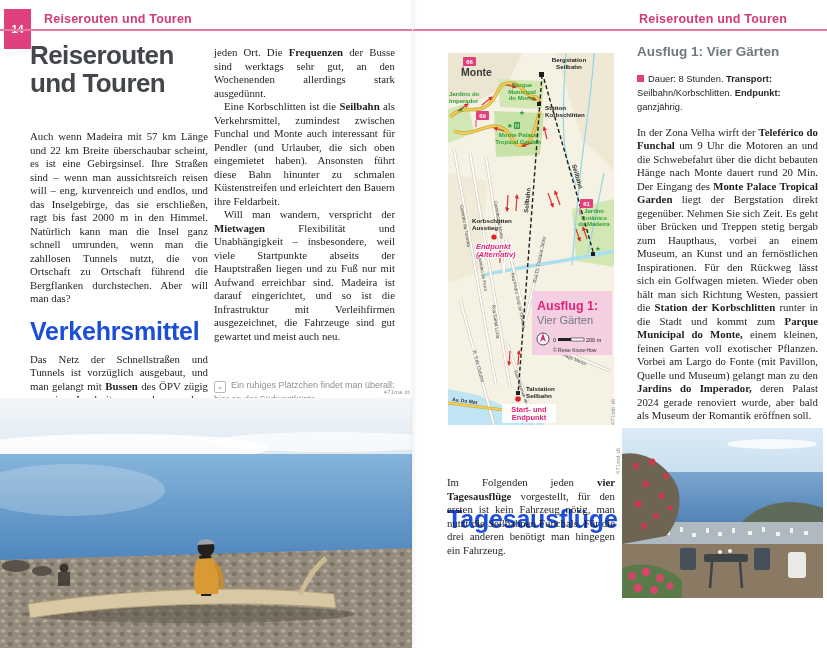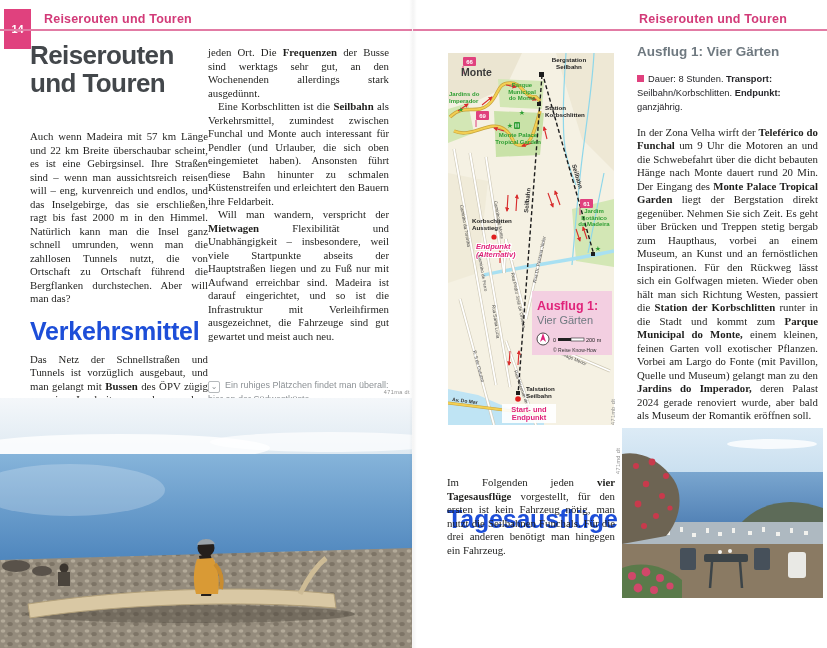--- a/index.html
+++ b/index.html
@@ -42,21 +42,21 @@
   <div class="abs hrule" style="left:0;top:29px;width:412px;"></div>
 
   <h1 class="abs page-title" style="left:30px;top:42px;width:182px;">Reiserouten und Touren</h1>
 
   <div class="abs" style="left:30px;top:130px;width:178px;">
     <p class="body-text"><span>Auch wenn Madeira mit 57 km Länge und 22 km Breite überschaubar scheint, es ist eine Gebirgsinsel. Ihre Straßen sind – wenn man aussichtsreich reisen will – eng, kurvenreich und endlos, und das Inselgebirge, das sie erschließen, ragt bis fast 2000 m in den Himmel. Natürlich kann man die Insel ganz schnell umrunden, wenn man die zahllosen Tunnels nutzt, die von Ortschaft zu Ortschaft führend die Bergflanken durchstechen. Aber will man das?</span></p>
     <h2 class="sec-h" style="margin-top:11px;">Verkehrsmittel</h2>
     <p class="body-text" style="margin-top:7px;"><span>Das Netz der Schnellstraßen und Tunnels ist vorzüglich ausgebaut, und man gelangt mit </span><span class="b">Bussen</span><span> des ÖPV zügig von einer Inselseite zur anderen und an fast</span></p>
   </div>
 
-  <div class="abs" style="left:208px;top:46px;width:181px;">
+  <div class="abs" style="left:214px;top:46px;width:181px;">
     <p class="body-text"><span>jeden Ort. Die </span><span class="b">Frequenzen</span><span> der Busse sind werktags sehr gut, an den Wochenenden allerdings stark ausgedünnt.</span></p>
     <p class="body-text indent"><span>Eine Korbschlitten ist die </span><span class="b">Seilbahn</span><span> als Verkehrsmittel, zumindest zwischen Funchal und Monte auch interessant für Pendler (und Urlauber, die sich oben eingemietet haben). Ansonsten führt diese Bahn hinunter zu schmalen Küstenstreifen und erleichtert den Bauern ihre Feldarbeit.</span></p>
     <p class="body-text indent"><span>Will man wandern, verspricht der </span><span class="b">Mietwagen</span><span> Flexibilität und Unabhängigkeit – insbesondere, weil viele Startpunkte abseits der Hauptstraßen liegen und zu Fuß nur mit Aufwand erreichbar sind. Madeira ist darauf eingerichtet, und so ist die Infrastruktur mit Verleihfirmen ausgezeichnet, die Fahrzeuge sind gut gewartet und meist auch neu.</span></p>
     <div class="caption" style="margin-top:36px;">
       <span class="cap-icon">⌄</span><span>Ein ruhiges Plätzchen findet man überall: hier an der Südwestküste</span>
     </div>
   </div>
 
   <div class="abs credit" style="left:300px;top:389px;width:110px;text-align:right;">471ma dt</div>
 

